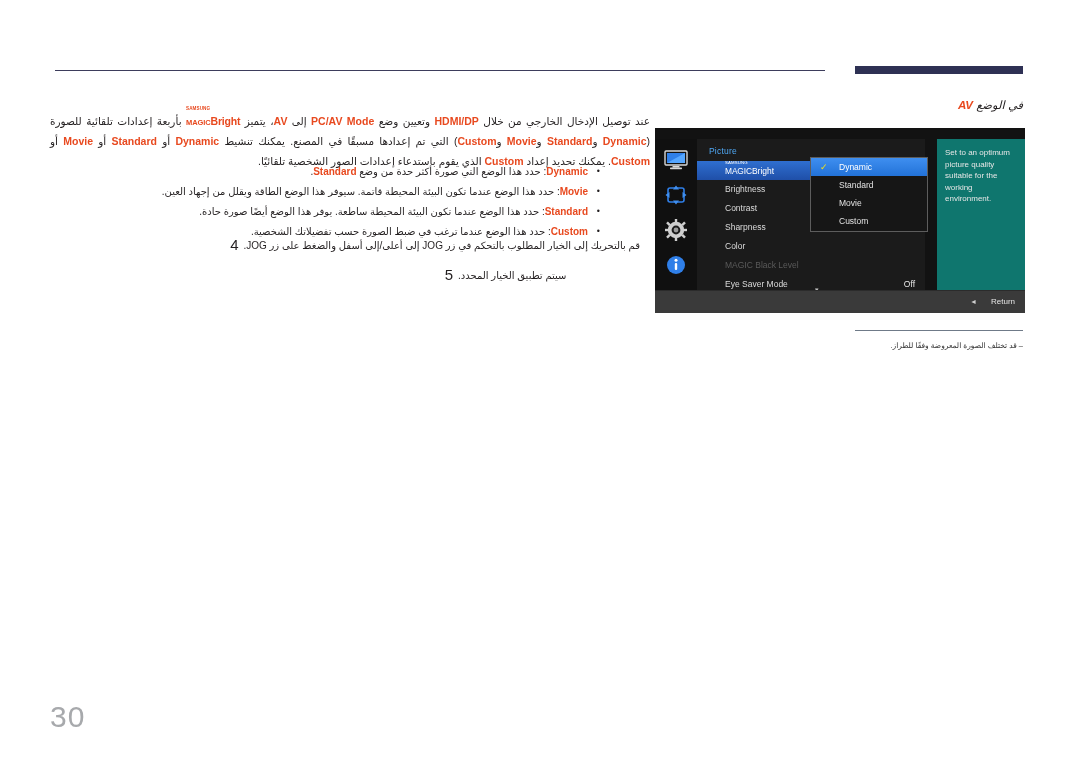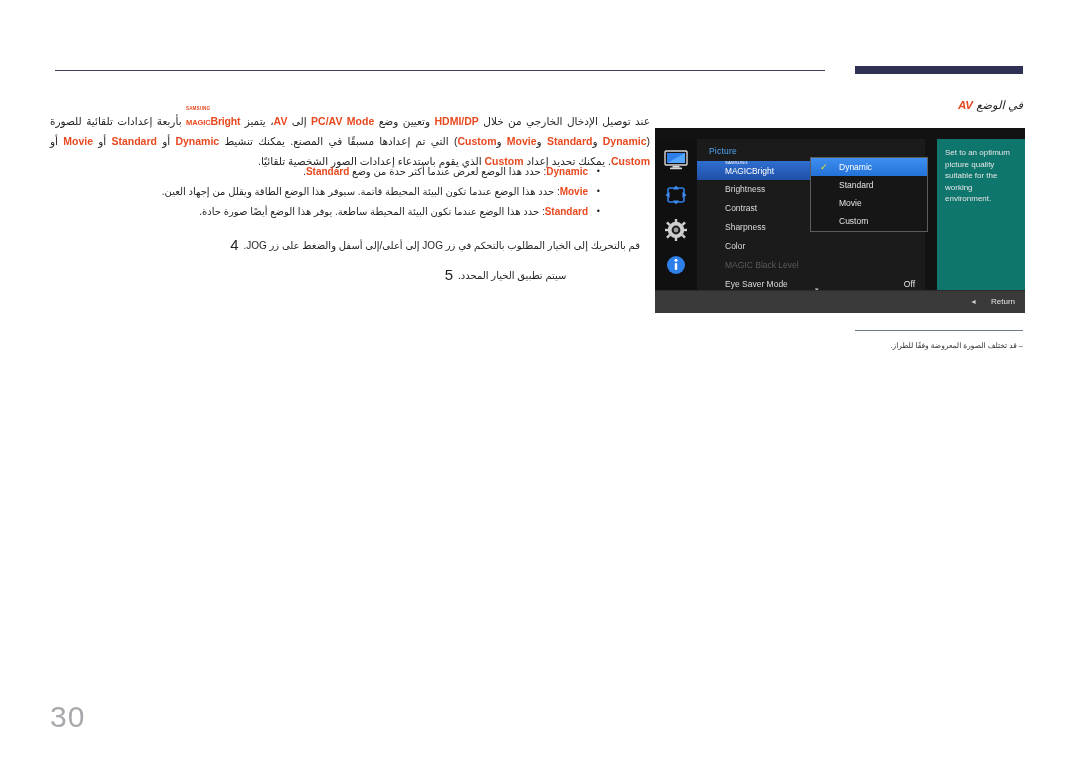--- a/index.html
+++ b/index.html
@@ -255,23 +255,24 @@
 
   <div class="header-title">
     <span>في الوضع </span><span class="hl">AV</span>
   </div>
 
   <p class="intro">
     <span>عند توصيل الإدخال الخارجي من خلال </span><span class="hl">HDMI/DP</span><span> وتعيين وضع </span><span class="hl">PC/AV Mode</span><span> إلى </span><span class="hl">AV</span><span>، يتميز </span><span class="magic-inline"><span class="sm">SAMSUNG</span><span class="mg">MAGIC</span><span class="br">Bright</span></span><span> بأربعة إعدادات تلقائية للصورة (</span><span class="hl">Dynamic</span><span> و</span><span class="hl">Standard</span><span> و</span><span class="hl">Movie</span><span> و</span><span class="hl">Custom</span><span>) التي تم إعدادها مسبقًا في المصنع. يمكنك تنشيط </span><span class="hl">Dynamic</span><span> أو </span><span class="hl">Standard</span><span> أو </span><span class="hl">Movie</span><span> أو </span><span class="hl">Custom</span><span>. يمكنك تحديد إعداد </span><span class="hl">Custom</span><span> الذي يقوم باستدعاء إعدادات الصور الشخصية تلقائيًا.</span>
   </p>
 
   <ul class="bullets">
-    <li><span class="hl">Dynamic</span><span>: حدد هذا الوضع لعرض عندما أكثر حدة من وضع </span><span class="hl">Standard</span><span>.</span></li>
+    <li><span class="hl">Dynamic</span><span>: حدد هذا الوضع التي صورة أكثر حدة من وضع </span><span class="hl">Standard</span><span>.</span></li>
     <li><span class="hl">Movie</span><span>: حدد هذا الوضع عندما تكون البيئة المحيطة قاتمة. سيوفر هذا الوضع الطاقة ويقلل من إجهاد العين.</span></li>
     <li><span class="hl">Standard</span><span>: حدد هذا الوضع عندما تكون البيئة المحيطة ساطعة. يوفر هذا الوضع أيضًا صورة حادة.</span></li>
+    <li><span class="hl">Custom</span><span>: حدد هذا الوضع عندما ترغب في ضبط الصورة حسب تفضيلاتك الشخصية.</span></li>
   </ul>
 
   <div class="steps">
     <div class="step">
       <div class="txt">قم بالتحريك إلى الخيار المطلوب بالتحكم في زر JOG إلى أعلى/إلى أسفل والضغط على زر JOG.</div>
       <div class="num">4</div>
     </div>
     <div class="step">
       <div class="txt">سيتم تطبيق الخيار المحدد.</div>
       <div class="num">5</div>

